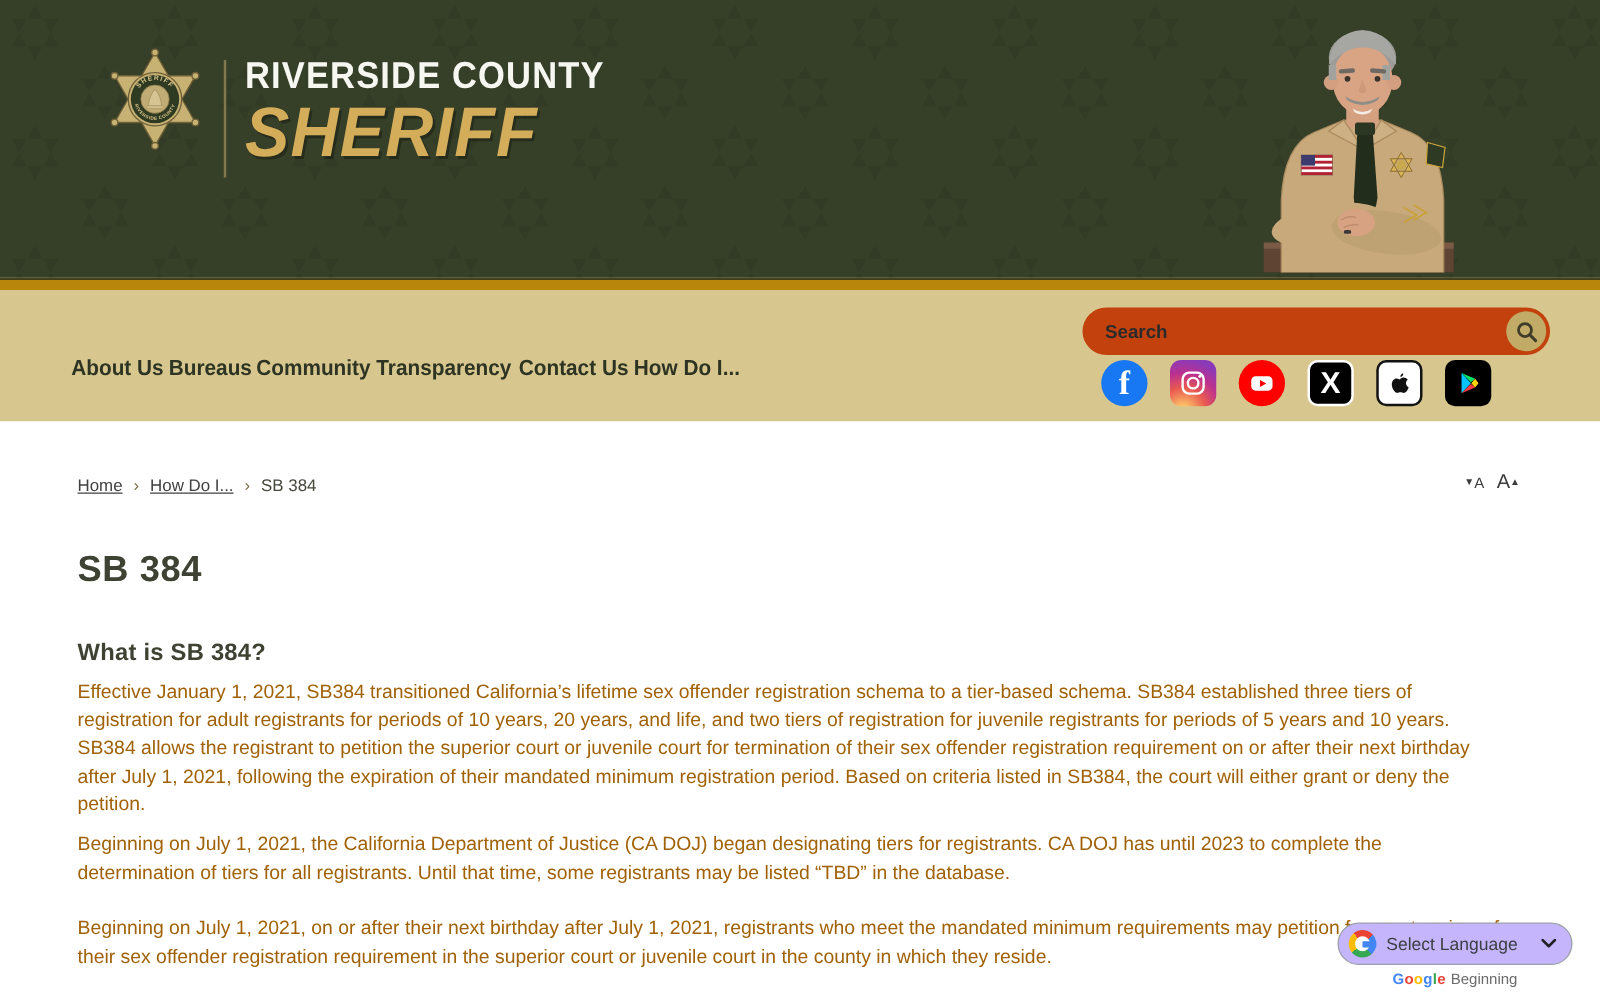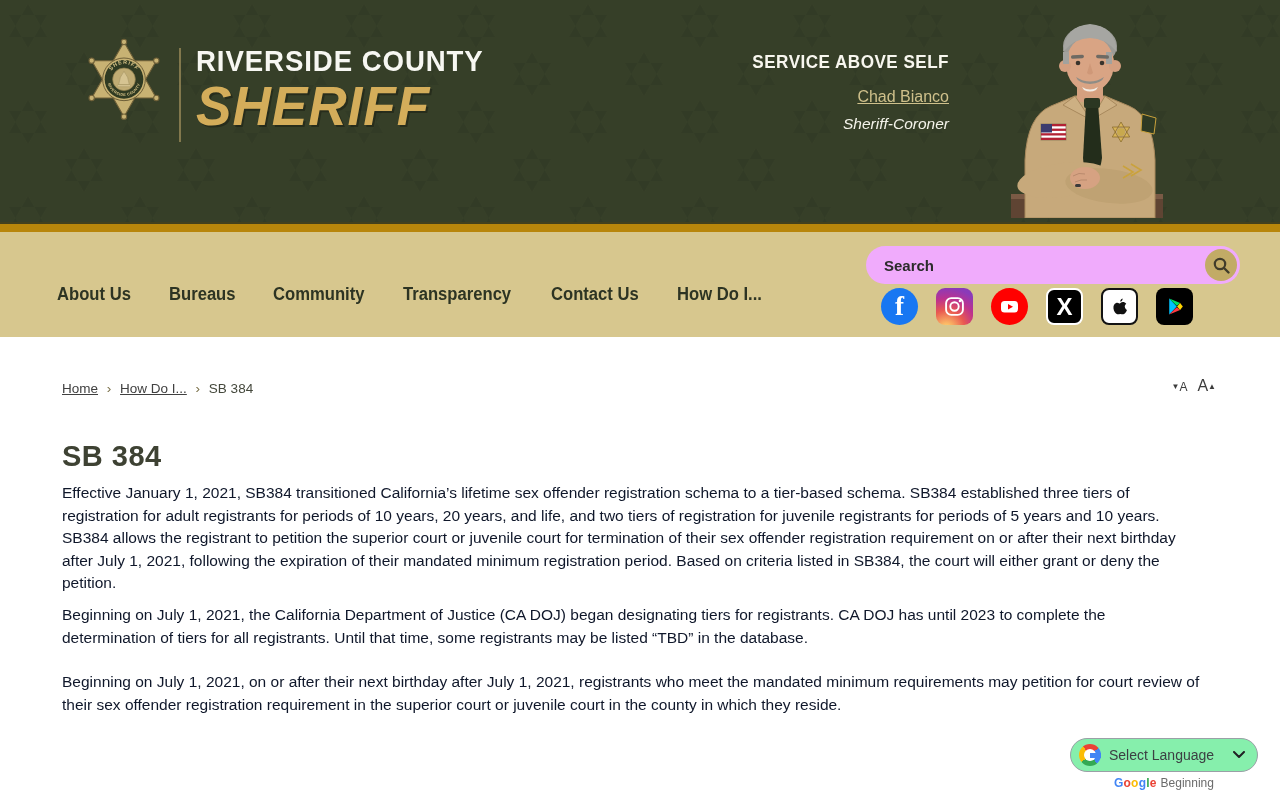--- a/index.html
+++ b/index.html
@@ -52,31 +52,31 @@
 
   .portrait { position:absolute; left:1005px; top:8px; width:165px; height:210px; }
 
   
   .gold-bar { height:10px; background:#b8860b; border-top:2px solid #42401e; }
 
   
   .nav-bar { position:relative; height:105px; background:#d7c78e; }
   .nav-list {
     position:absolute; left:57px; top:52px;
-    display:flex; gap:34px; list-style:none; align-items:flex-end;
+    display:flex; list-style:none; align-items:flex-end;
   }
   .nav-item {
     font-size:17.5px; font-weight:bold; color:#2d3423;
     white-space:nowrap; cursor:pointer; transform:scaleX(.95); transform-origin:left;
   }
   .search-wrap { position:absolute; left:866px; top:14px; width:374px; height:38px; }
   .search-input {
     width:100%; height:100%; border:none; border-radius:19px;
     padding:0 48px 0 18px; font-size:15px; font-weight:bold; color:#222;
-    font-family:"Liberation Sans", sans-serif; outline:none; background:#f0abfc;
+    font-family:"Liberation Sans", sans-serif; outline:none; background:#c2410c;
   }
   .search-input::placeholder { color:#2b2b2b; opacity:1; }
   .search-btn {
     position:absolute; right:3px; top:3px; width:32px; height:32px;
     border:none; border-radius:50%; background:#c2ab66; cursor:pointer;
     display:flex; align-items:center; justify-content:center;
   }
   .social-row { position:absolute; left:881px; top:56px; display:flex; gap:18px; }
   .soc { width:37px; height:37px; cursor:pointer; display:flex; align-items:center; justify-content:center; }
   .soc-fb { background:#1877f2; border-radius:50%; color:#fff; font-size:27px; font-weight:bold; font-family:"Liberation Serif", serif; }
@@ -108,28 +108,28 @@
   .page-title {
     margin-top:44px; font-size:29px; font-weight:bold;
     color:#3e4233; letter-spacing:.5px;
   }
   .section-heading {
     font-size:19px; font-weight:bold; color:#3e4233; letter-spacing:.2px;
   }
   .sec-1 .section-heading { margin-top:39px; }
   .sec-2 .section-heading { margin-top:31px; }
   .body-para {
-    margin-top:9px; font-size:15.5px; color:#0f172a; line-height:22.6px;
+    margin-top:9px; font-size:15.5px; color:#a16207; line-height:22.6px;
   }
   .body-para + .body-para { margin-top:22px; }
 
   
   .translate-widget { position:absolute; right:22px; bottom:10px; width:188px; }
   .translate-pill {
-    height:34px; background:#86efac; border:1px solid #9aa0a6; border-radius:17px;
+    height:34px; background:#c4b5fd; border:1px solid #9aa0a6; border-radius:17px;
     display:flex; align-items:center; padding:0 12px 0 8px; gap:8px; cursor:pointer;justify-content:space-between;
   }
   .g-logo {
     width:22px; height:22px; border-radius:50%; position:relative; flex:0 0 auto;
     background:conic-gradient(from -40deg, #ea4335 0 90deg, #4285f4 90deg 180deg, #34a853 180deg 270deg, #fbbc05 270deg 360deg);
   }
   .g-logo::before {
     content:""; position:absolute; left:5px; top:5px; width:12px; height:12px;
     border-radius:50%; background:#fff;
   }
@@ -189,25 +189,20 @@
           <textPath href="#arcBot" startOffset="50%" text-anchor="middle">RIVERSIDE COUNTY</textPath>
         </text>
       </svg>
       <div class="logo-divider"></div>
       <div class="wordmark">
         <div class="wordmark-top">RIVERSIDE COUNTY</div>
         <div class="wordmark-main">SHERIFF</div>
       </div>
     </div>
 
-    <div class="motto-block">
-      <div class="motto">SERVICE ABOVE SELF</div>
-      <div><a class="sheriff-name">Chad Bianco</a></div>
-      <div class="sheriff-title">Sheriff-Coroner</div>
-    </div>
 
     <svg class="portrait" viewBox="0 0 165 210">
       <rect x="6" y="190" width="152" height="20" fill="#5f4433"></rect>
       <rect x="6" y="186" width="152" height="5" fill="#7a5a45"></rect>
       <path d="M20 210 L20 152 Q22 108 46 98 L70 88 L100 88 L124 98 Q148 108 150 152 L150 210 Z" fill="#c7a97b" stroke="#a8895d" stroke-width="1"></path>
       <path d="M137 106 l14 4 l-2 16 l-13 -3 Z" fill="#2e3a24" stroke="#caa23c" stroke-width="1"></path>
       <rect x="72" y="74" width="26" height="20" fill="#d4a07f"></rect>
       <path d="M70 88 L86 112 L58 97 Z" fill="#cdb083" stroke="#a8895d" stroke-width="1"></path>
       <path d="M100 88 L86 112 L112 97 Z" fill="#cdb083" stroke="#a8895d" stroke-width="1"></path>
       <path d="M81 95 L93 95 L97 150 Q96 162 87 170 Q78 162 78 150 Z" fill="#232d1b"></path>
@@ -316,20 +311,21 @@
   <div class="font-resize">
     <span class="fr-btn"><span class="fr-tri">▼</span><span class="fr-a-small">A</span></span>
     <span class="fr-btn"><span class="fr-a-big">A</span><span class="fr-tri">▲</span></span>
   </div>
 </div>
 
 <div class="main">
   <h1 class="page-title">SB 384</h1>
 
   <div class="sec-1">
+    <h2 class="section-heading">What is SB 384?</h2>
     <p class="body-para">Effective January 1, 2021, SB384 transitioned California’s lifetime sex offender registration schema to a tier-based schema. SB384 established three tiers of registration for adult registrants for periods of 10 years, 20 years, and life, and two tiers of registration for juvenile registrants for periods of 5 years and 10 years. SB384 allows the registrant to petition the superior court or juvenile court for termination of their sex offender registration requirement on or after their next birthday after July 1, 2021, following the expiration of their mandated minimum registration period. Based on criteria listed in SB384, the court will either grant or deny the petition.</p>
   </div>
 
   <div class="sec-2">
     <p class="body-para">Beginning on July 1, 2021, the California Department of Justice (CA DOJ) began designating tiers for registrants. CA DOJ has until 2023 to complete the determination of tiers for all registrants. Until that time, some registrants may be listed “TBD” in the database.</p>
     <p class="body-para">Beginning on July 1, 2021, on or after their next birthday after July 1, 2021, registrants who meet the mandated minimum requirements may petition for court review of their sex offender registration requirement in the superior court or juvenile court in the county in which they reside.</p>
   </div>
 </div>
 
 <div class="translate-widget">

